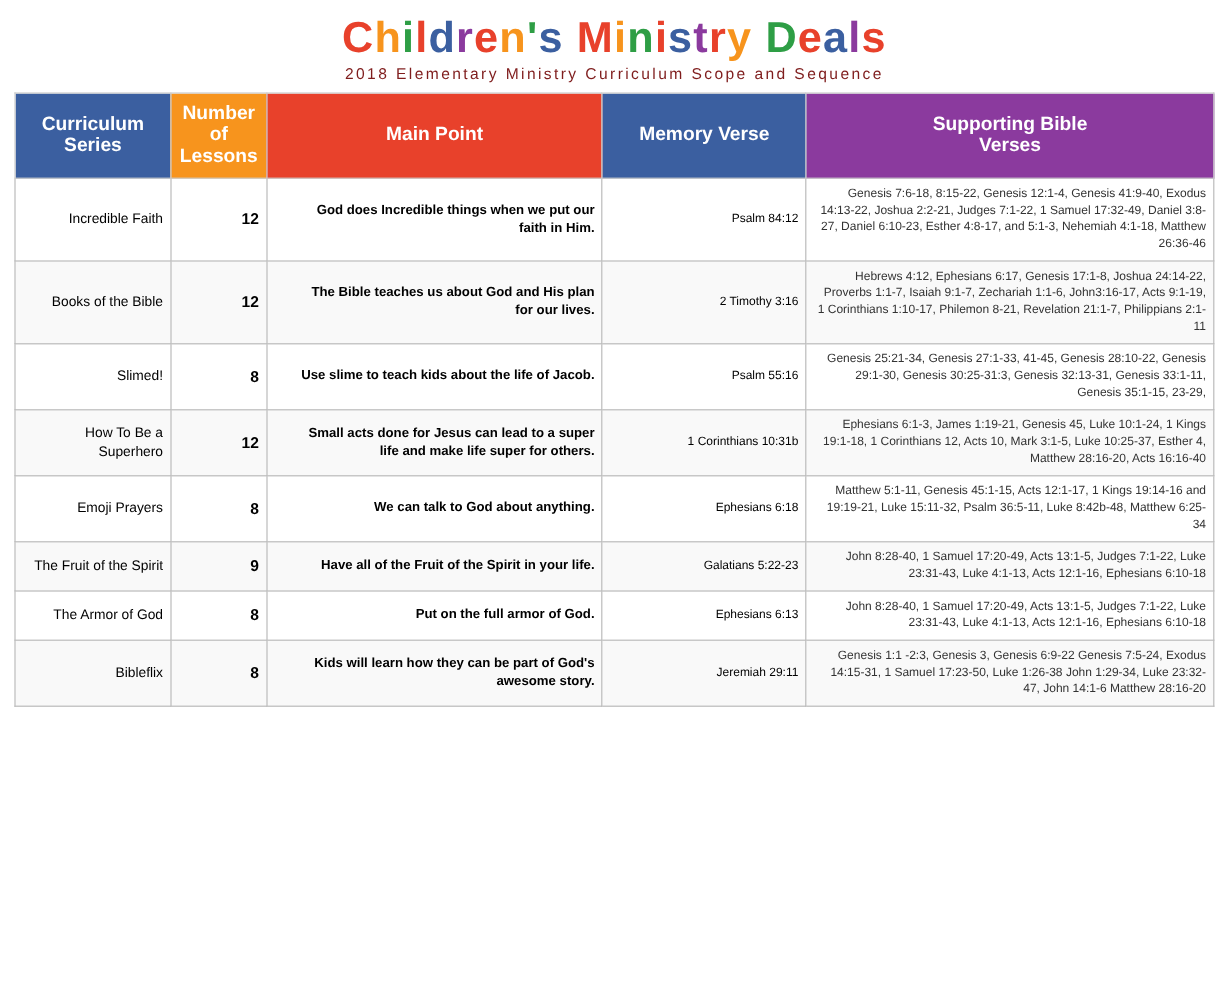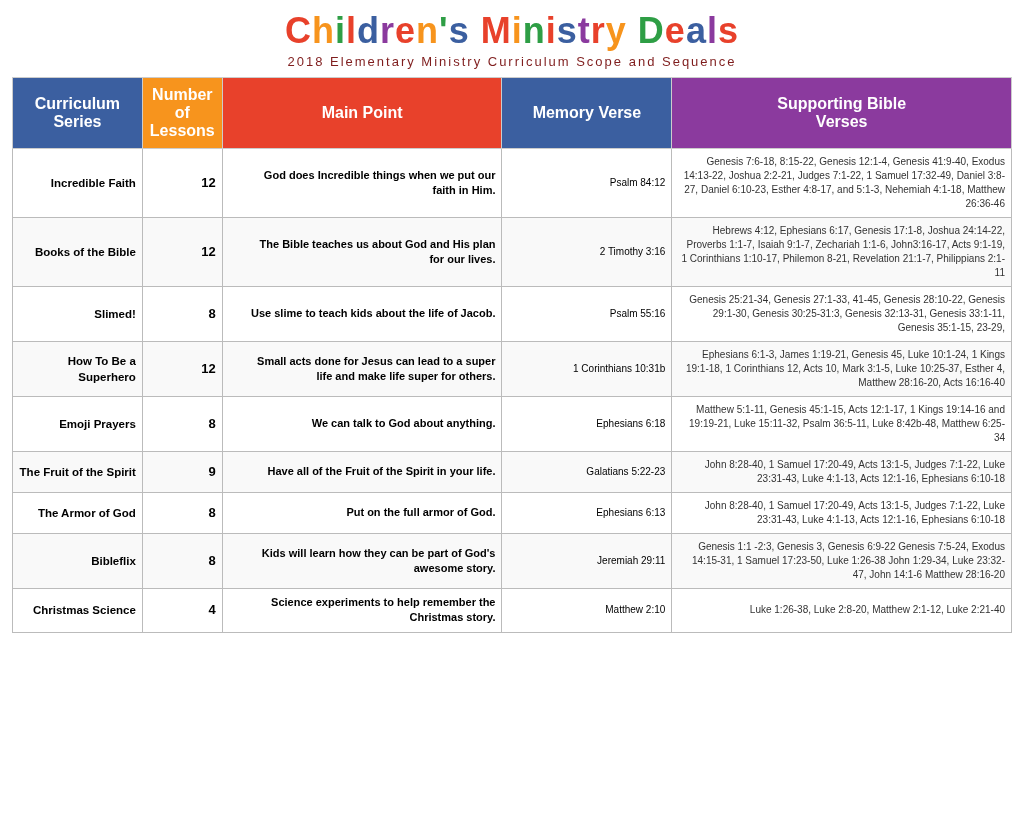--- a/index.html
+++ b/index.html
@@ -51,21 +51,21 @@
     .th-supporting { background-color: #8b3a9e; width: 34%; }
     tbody tr td {
       border: 1px solid #bbb;
       padding: 6px 6px;
       vertical-align: middle;
       text-align: right;
       line-height: 1.4;
     }
     tbody tr:nth-child(odd) { background-color: #fff; }
     tbody tr:nth-child(even) { background-color: #f9f9f9; }
-    .td-curriculum { font-weight: bold; font-size: 11.5px; }
+    .td-curriculum { font-weight: normal; font-size: 11.5px; }
     .td-lessons { font-weight: bold; font-size: 13px; }
     .td-main { font-weight: bold; font-size: 11px; padding-left: 20px; }
     .td-memory { font-weight: normal; font-size: 10px; }
     .td-supporting { font-size: 10px; color: #333; line-height: 1.4; }
   </style>
 </head>
 <body>
 
 <div class="page-wrapper">
   <div class="site-title">
@@ -133,22 +133,15 @@
           <td class="td-memory">Ephesians 6:13</td>
           <td class="td-supporting">John 8:28-40, 1 Samuel 17:20-49, Acts 13:1-5, Judges 7:1-22, Luke 23:31-43, Luke 4:1-13, Acts 12:1-16, Ephesians 6:10-18</td>
         </tr>
         <tr>
           <td class="td-curriculum">Bibleflix</td>
           <td class="td-lessons">8</td>
           <td class="td-main">Kids will learn how they can be part of God's awesome story.</td>
           <td class="td-memory">Jeremiah 29:11</td>
           <td class="td-supporting">Genesis 1:1 -2:3, Genesis 3, Genesis 6:9-22 Genesis 7:5-24, Exodus 14:15-31, 1 Samuel 17:23-50, Luke 1:26-38 John 1:29-34, Luke 23:32-47, John 14:1-6 Matthew 28:16-20</td>
         </tr>
-        <tr>
-          <td class="td-curriculum">Christmas Science</td>
-          <td class="td-lessons">4</td>
-          <td class="td-main">Science experiments to help remember the Christmas story.</td>
-          <td class="td-memory">Matthew 2:10</td>
-          <td class="td-supporting">Luke 1:26-38, Luke 2:8-20, Matthew 2:1-12, Luke 2:21-40</td>
-        </tr>
       </tbody>
   </table>
 </div>
 
 </body></html>

